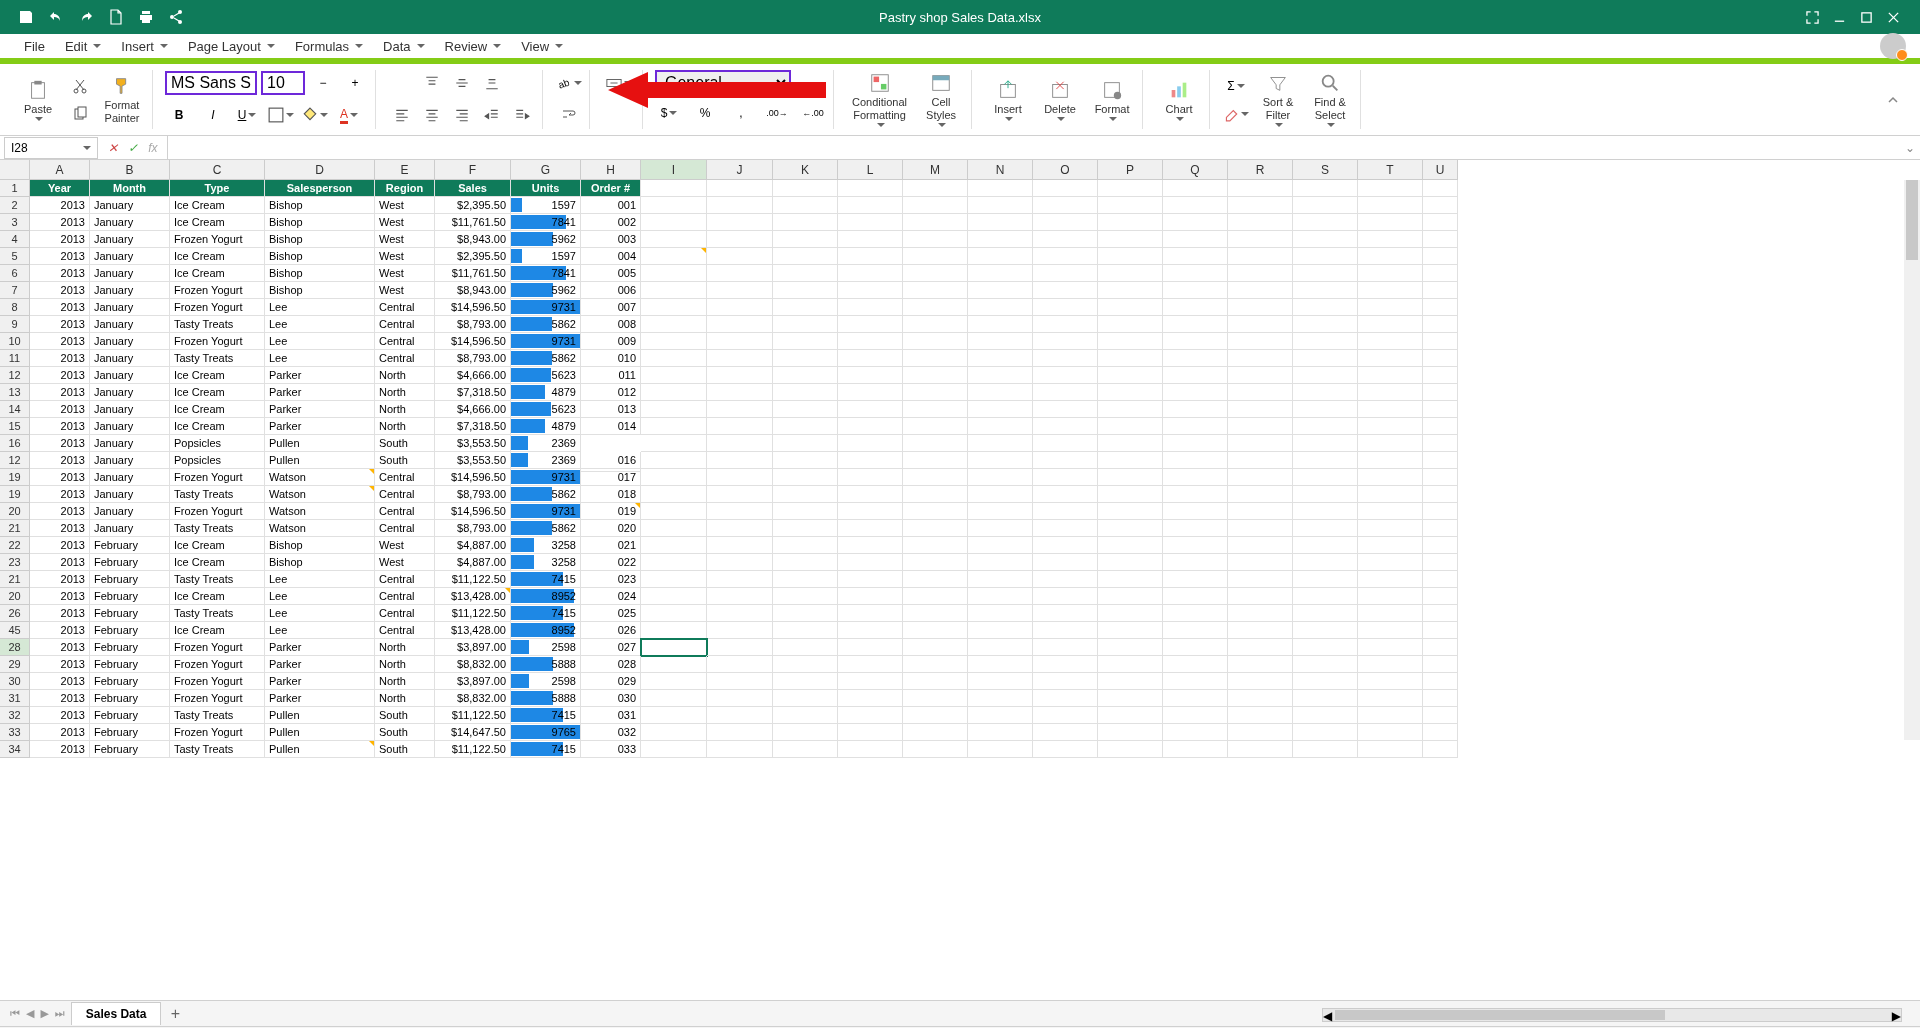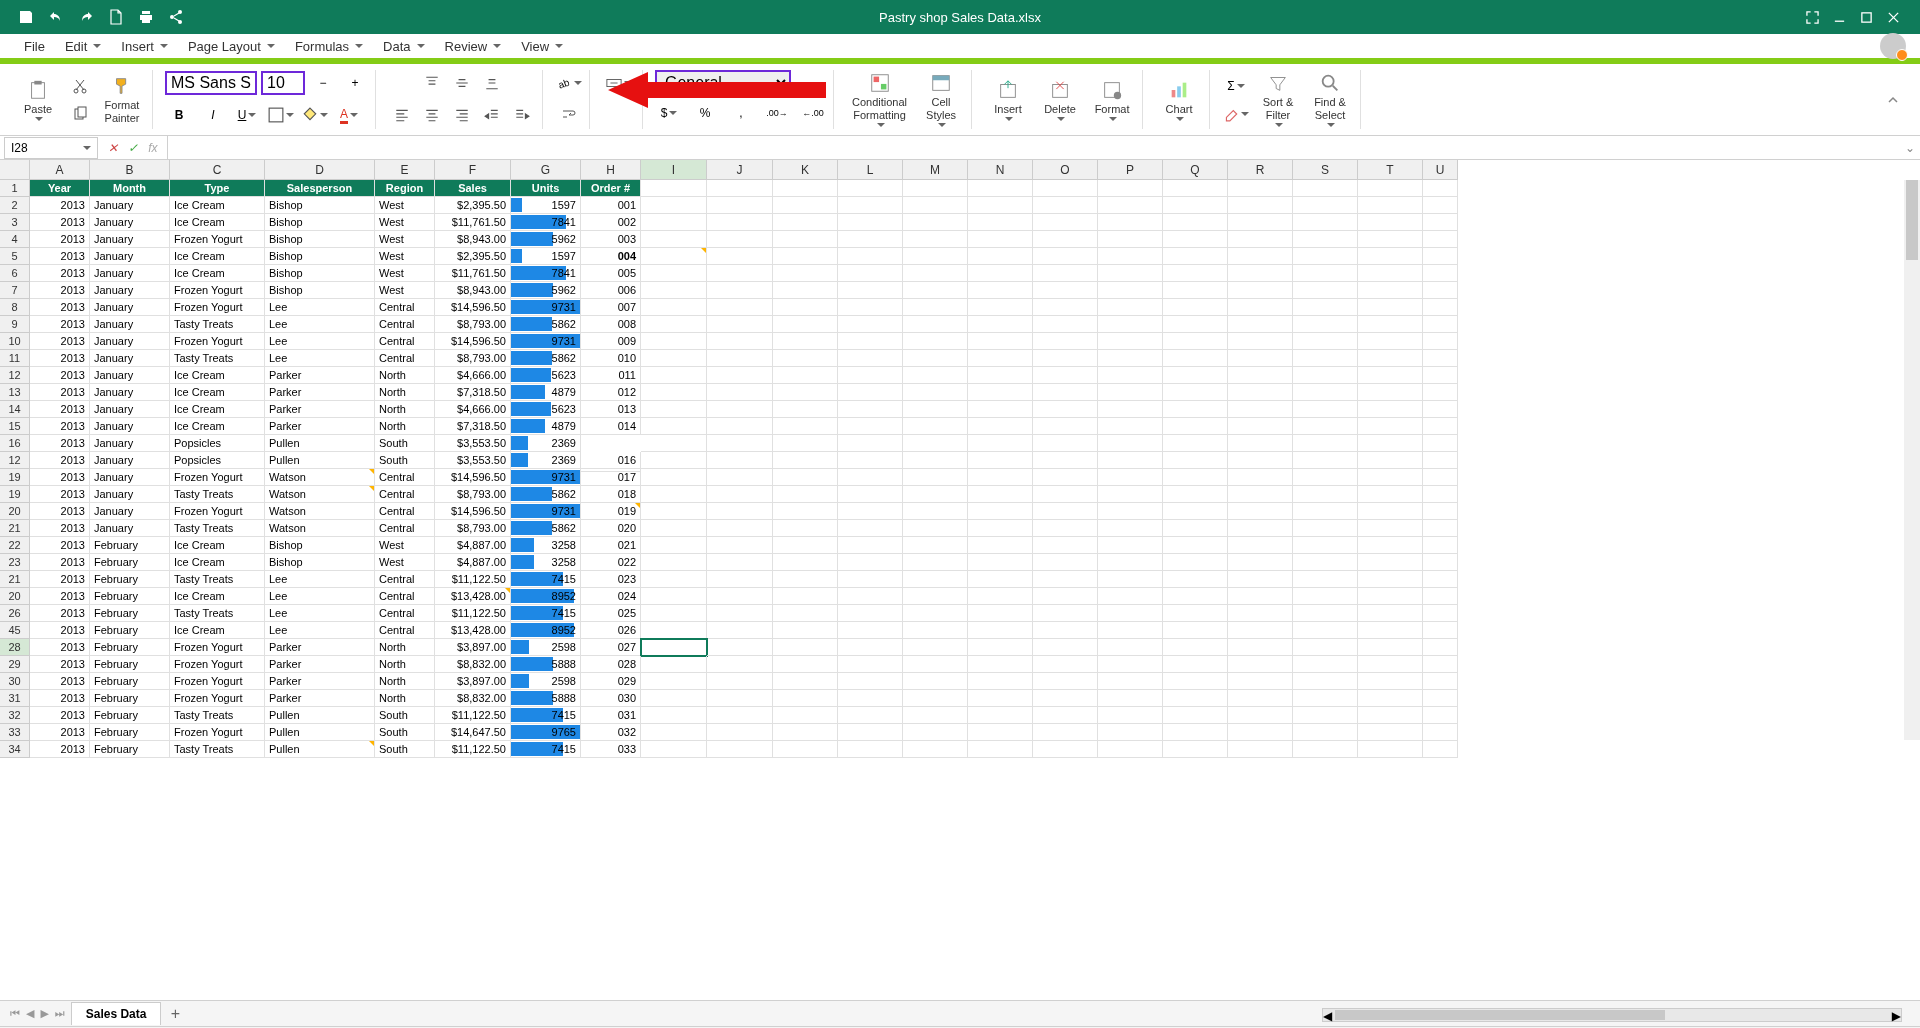--- a/index.html
+++ b/index.html
@@ -569,21 +569,21 @@
         <div class="cell" style="width: 35px;"></div>
       </div>
       <div class="grid-row">
         <div class="cell r-align" style="width: 60px;">2013</div>
         <div class="cell" style="width: 80px;">January</div>
         <div class="cell" style="width: 95px;">Ice Cream</div>
         <div class="cell" style="width: 110px;">Bishop</div>
         <div class="cell" style="width: 60px;">West</div>
         <div class="cell r-align" style="width: 76px;">$2,395.50</div>
         <div class="cell r-align" style="width: 70px;"><div class="databar" style="width: 16.3543%;"></div><span class="cell-text">1597</span></div>
-        <div class="cell r-align" style="width: 60px; font-weight: bold;">004</div>
+        <div class="cell r-align" style="width: 60px;">004</div>
         <div class="cell comment-mark" style="width: 66px;"></div>
         <div class="cell" style="width: 66px;"></div>
         <div class="cell" style="width: 65px;"></div>
         <div class="cell" style="width: 65px;"></div>
         <div class="cell" style="width: 65px;"></div>
         <div class="cell" style="width: 65px;"></div>
         <div class="cell" style="width: 65px;"></div>
         <div class="cell" style="width: 65px;"></div>
         <div class="cell" style="width: 65px;"></div>
         <div class="cell" style="width: 65px;"></div>

